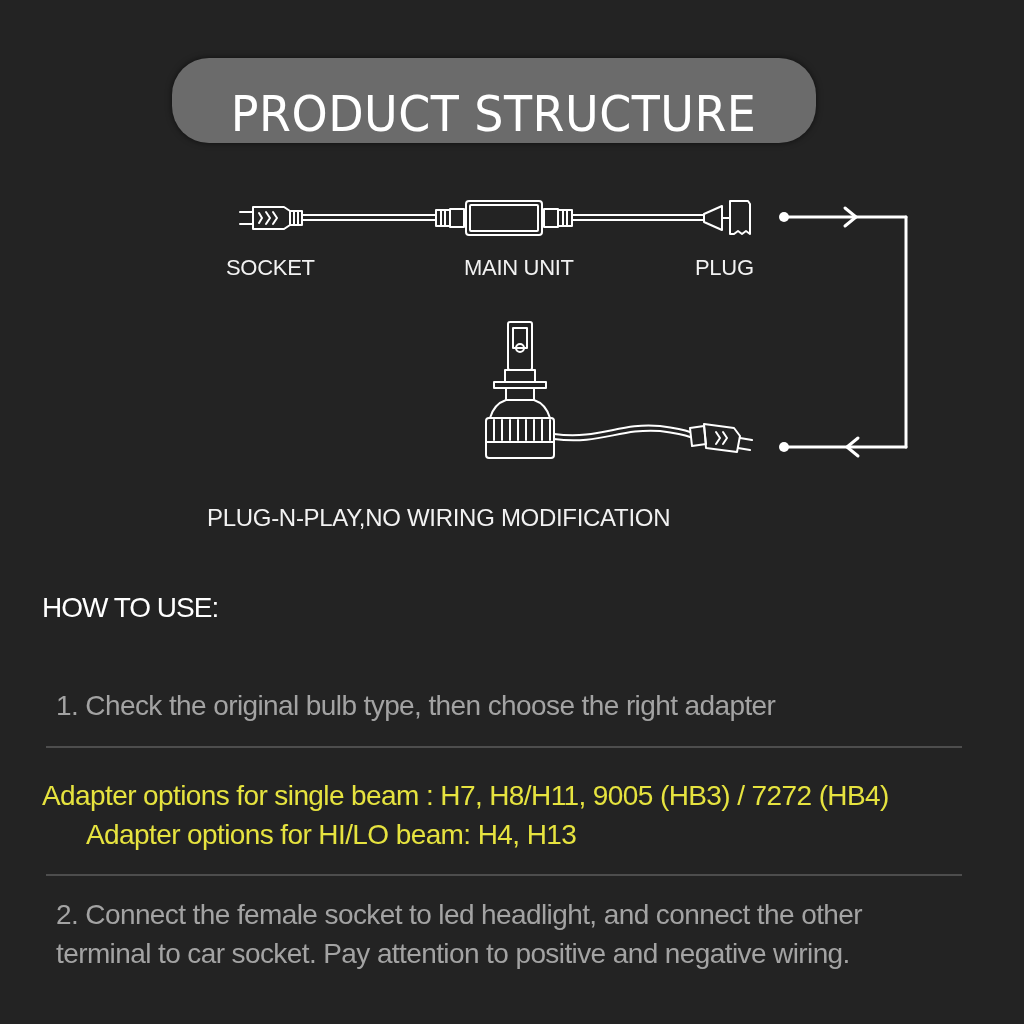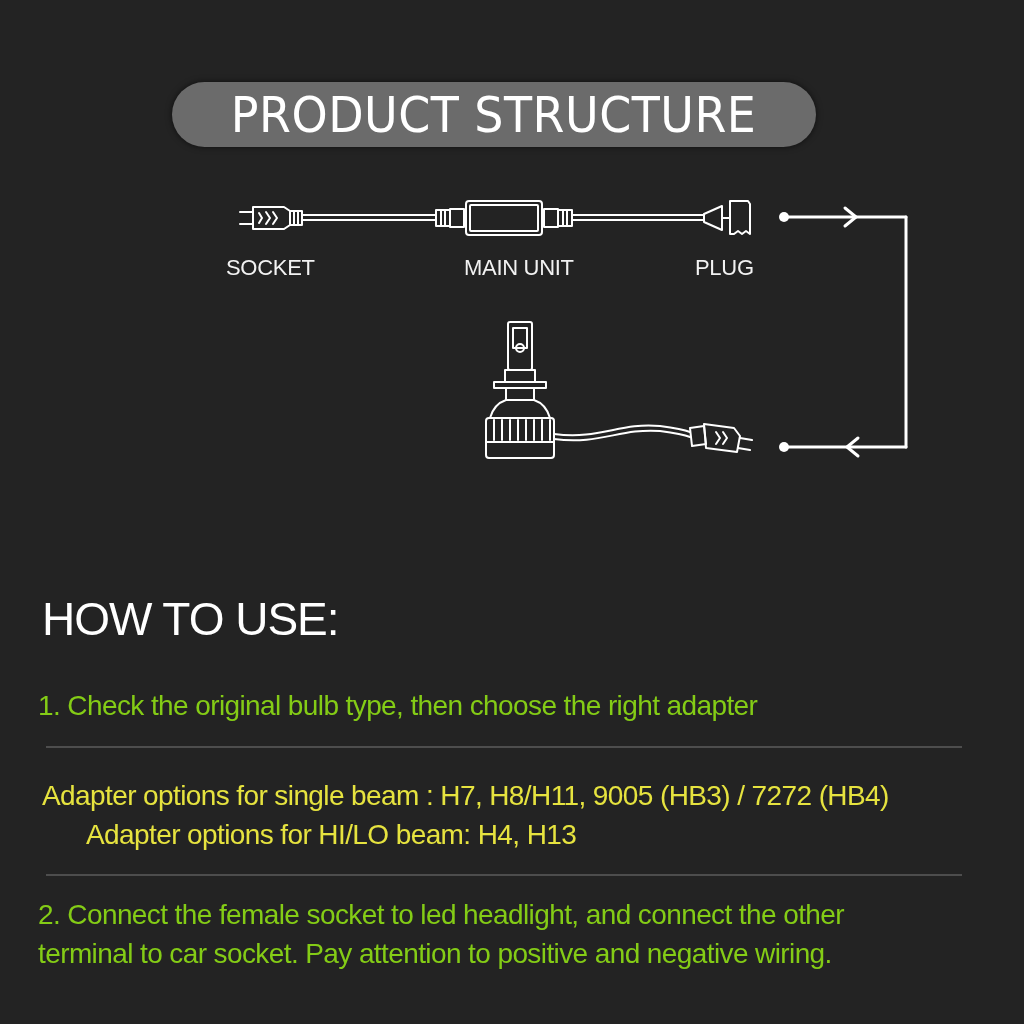--- a/index.html
+++ b/index.html
@@ -7,26 +7,25 @@
     width: 1024px; height: 1024px;
     background: #232323;
     position: relative;
     overflow: hidden;
     font-family: "Liberation Sans", sans-serif;
     color: #ffffff;
   }
   .title-pill {
     position: absolute;
     left: 172px; top: 58px;
-    width: 644px; height: 65px;
+    width: 644px; height: 85px;
     background: #6b6b6b;
     border-radius: 37px;
-    display: flex; align-items: center; justify-content: center;
+    display: flex; align-items: flex-end; justify-content: center;
     box-shadow: 0 0 6px rgba(0,0,0,0.6);
-    margin-top: 24px;
   }
   .title-text {
     font-family: "DejaVu Sans", sans-serif;
     font-size: 50px;
     letter-spacing: 0.5px;
     color: #ffffff;
     white-space: nowrap;
     transform: scaleX(0.92);
   }
   .diagram {
@@ -46,30 +45,30 @@
     left: 207px; top: 504px;
     font-size: 24px;
     color: #f2f2f2;
     white-space: nowrap;
     letter-spacing: -0.3px;
   }
   .howto {
     position: absolute;
     left: 42px; top: 592px;
     font-family: "Liberation Sans", sans-serif;
-    font-size: 46px;
+    font-size: 28px;
     color: #ffffff;
     letter-spacing: -1px;
     white-space: nowrap;
   }
   .step {
     position: absolute;
-    left: 38px;
+    left: 56px;
     font-size: 28px;
-    color: #84cc16;
+    color: #a3a3a3;
     letter-spacing: -0.6px;
     white-space: nowrap;
     line-height: 39px;
   }
   .adapter {
     position: absolute;
     left: 42px;
     font-size: 28px;
     color: #e6e33f;
     letter-spacing: -0.6px;
@@ -171,20 +170,21 @@
       </g>
     </g>
 
     <circle cx="784" cy="217" r="5" fill="#ffffff"></circle>
     <circle cx="784" cy="447" r="5" fill="#ffffff"></circle>
   </svg>
 
   <span class="diag-label" style="left:226px; top:255px;">SOCKET</span>
   <span class="diag-label" style="left:464px; top:255px;">MAIN UNIT</span>
   <span class="diag-label" style="left:695px; top:255px;">PLUG</span>
+  <span class="caption">PLUG-N-PLAY,NO WIRING MODIFICATION</span>
 </div>
 
 <div class="howto">HOW TO USE:</div>
 
 <div class="step" style="top:686px;">1. Check the original bulb type, then choose the right adapter</div>
 
 <div class="divider" style="top:746px;"></div>
 
 <div class="adapter" style="top:776px;">Adapter options for single beam : H7, H8/H11, 9005 (HB3) / 7272 (HB4)</div>
 <div class="adapter" style="top:815px;margin-left:44px;">Adapter options for HI/LO beam: H4, H13</div>

